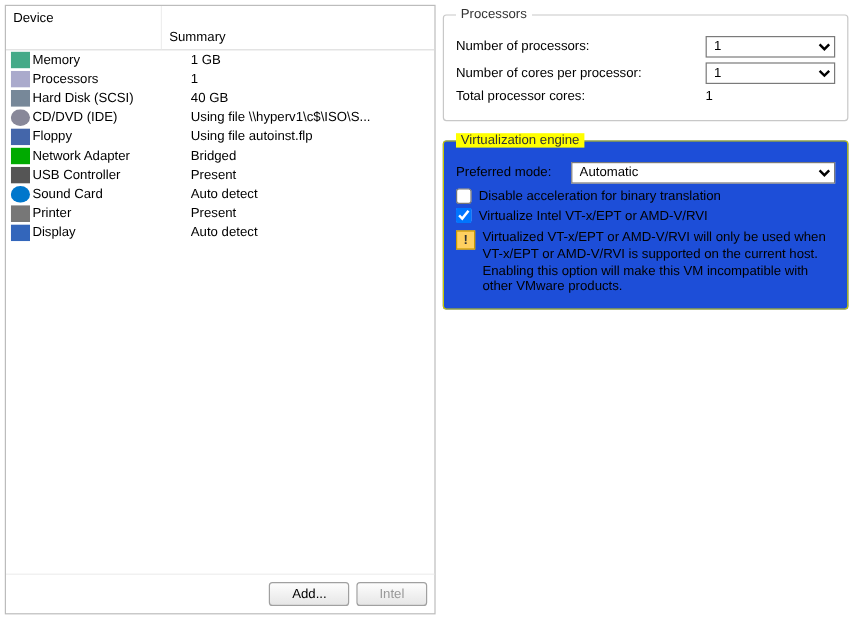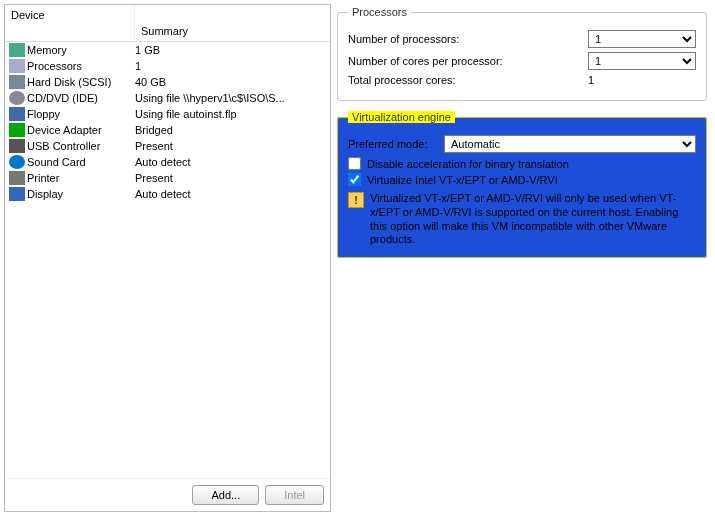--- a/index.html
+++ b/index.html
@@ -8,32 +8,32 @@
   .left-panel { width: 360px; border: 1px solid #bcbcbc; display: flex; flex-direction: column; height: 508px; }
   .right-panel { flex: 1; padding-top: 2px; }
   .device-table { flex: 1; overflow: auto; }
   .dev-header { display: flex; border-bottom: 1px solid #dcdcdc; }
   .dev-header span { padding: 4px 6px; font-weight: normal; }
   .dev-header .c1 { width: 130px; border-right: 1px solid #eee; }
   .dev-header .c2 { flex: 1; margin-top: 16px; }
   .dev-row { display: flex; align-items: center; padding: 1px 4px; }
   .dev-row .icon { width: 16px; height: 14px; display: inline-block; margin-right: 2px; text-align: center; font-size: 10px; }
   .dev-row .c1 { width: 126px; display: flex; align-items: center; white-space: nowrap; overflow: hidden; }
-  .dev-row .c2 { flex: 1; white-space: nowrap; overflow: hidden; text-overflow: ellipsis; }
+  .dev-row .c2 { flex: 1; white-space: nowrap; overflow: hidden; text-overflow: ellipsis; margin-left: 24px; }
   .btnbar { padding: 6px; display: flex; justify-content: flex-end; gap: 6px; border-top: 1px solid #eee; margin-top: 48px; }
   button.std { background: linear-gradient(#fdfdfd,#e6e6e6); border: 1px solid #a0a0a0; border-radius: 3px; padding: 3px 18px; cursor: pointer; }
   button.std:disabled { color: #999; cursor: default; }
   fieldset.group { border: 1px solid #c8c8c8; border-radius: 3px; margin: 0 4px 10px 0; padding: 8px 10px 10px 10px; }
   fieldset.group > legend { color: #333; padding: 0 4px; }
   fieldset.highlight { background: #1d4ed8; border: 1px solid #c8c800; }
   fieldset.highlight > legend { background: #ffff00; }
   .frow { display: flex; align-items: center; margin: 4px 0; }
   .frow label { flex: 1; }
   select.combo { width: 108px; background: #fff; border: 1px solid #7a7a7a; padding: 1px 2px; }
-  select.wide { width: 252px; }
+  select.wide { width: 220px; }
   .frow.chk { margin: 3px 0; }
   .frow.chk input[type=checkbox] { margin: 0 6px 0 0; width: 13px; height: 13px; }
   .warnrow { display: flex; gap: 6px; margin-top: 6px; }
   .warnrow .wicon { width: 16px; height: 16px; background: #ffd060; color: #333; text-align: center; border: 1px solid #cc9a00; font-weight: bold; line-height: 14px; flex: none; }
   .warnrow .wtext { flex: 1; line-height: 1.25; }
   .fval { width: 108px; }
   
   .ic-mem { background:#4a8; }
   .ic-cpu { background:#aac; }
   .ic-hdd { background:#789; }
@@ -88,21 +88,21 @@
           <div class="dev-row">
             <span class="c1">
               <span class="icon ic-flp"></span>
               <span>Floppy</span>
             </span>
             <span class="c2">Using file autoinst.flp</span>
           </div>
           <div class="dev-row">
             <span class="c1">
               <span class="icon ic-net"></span>
-              <span>Device Adapter</span>
+              <span>Network Adapter</span>
             </span>
             <span class="c2">Bridged</span>
           </div>
           <div class="dev-row">
             <span class="c1">
               <span class="icon ic-usb"></span>
               <span>USB Controller</span>
             </span>
             <span class="c2">Present</span>
           </div>

